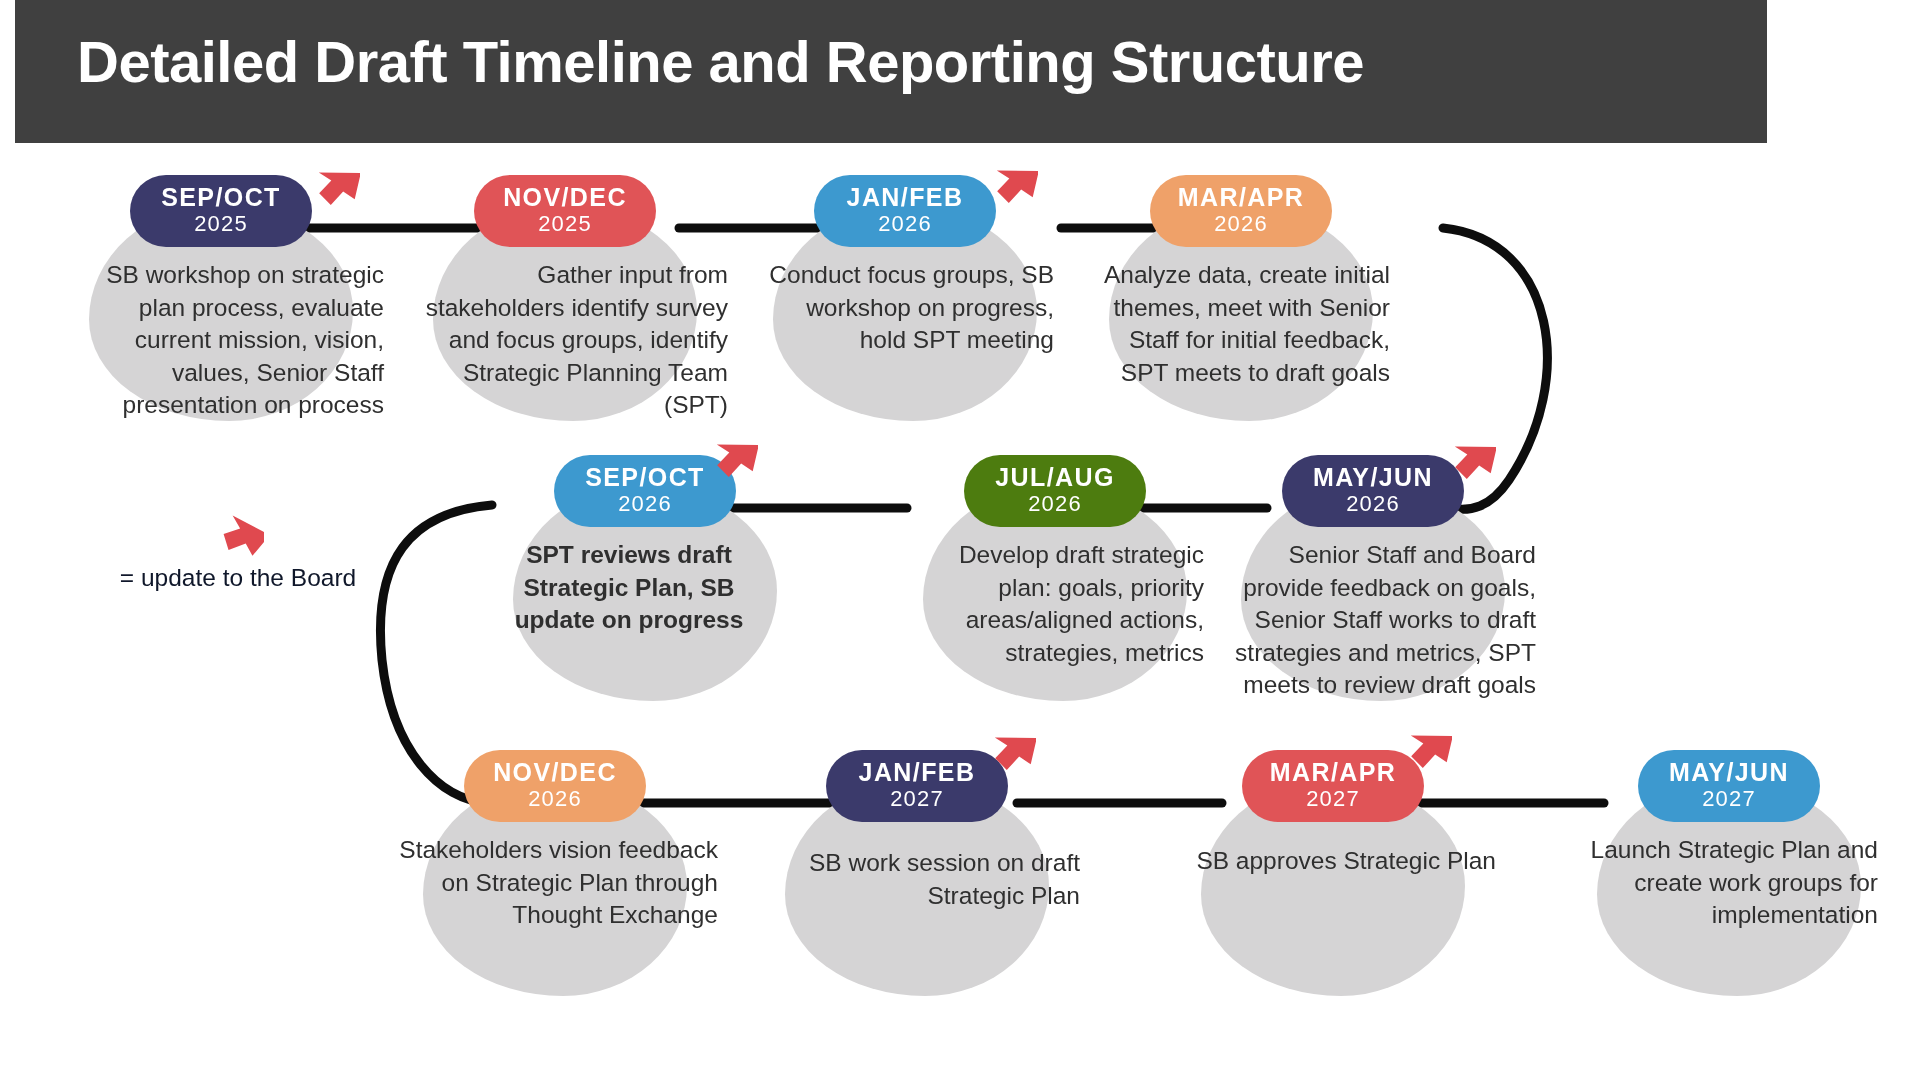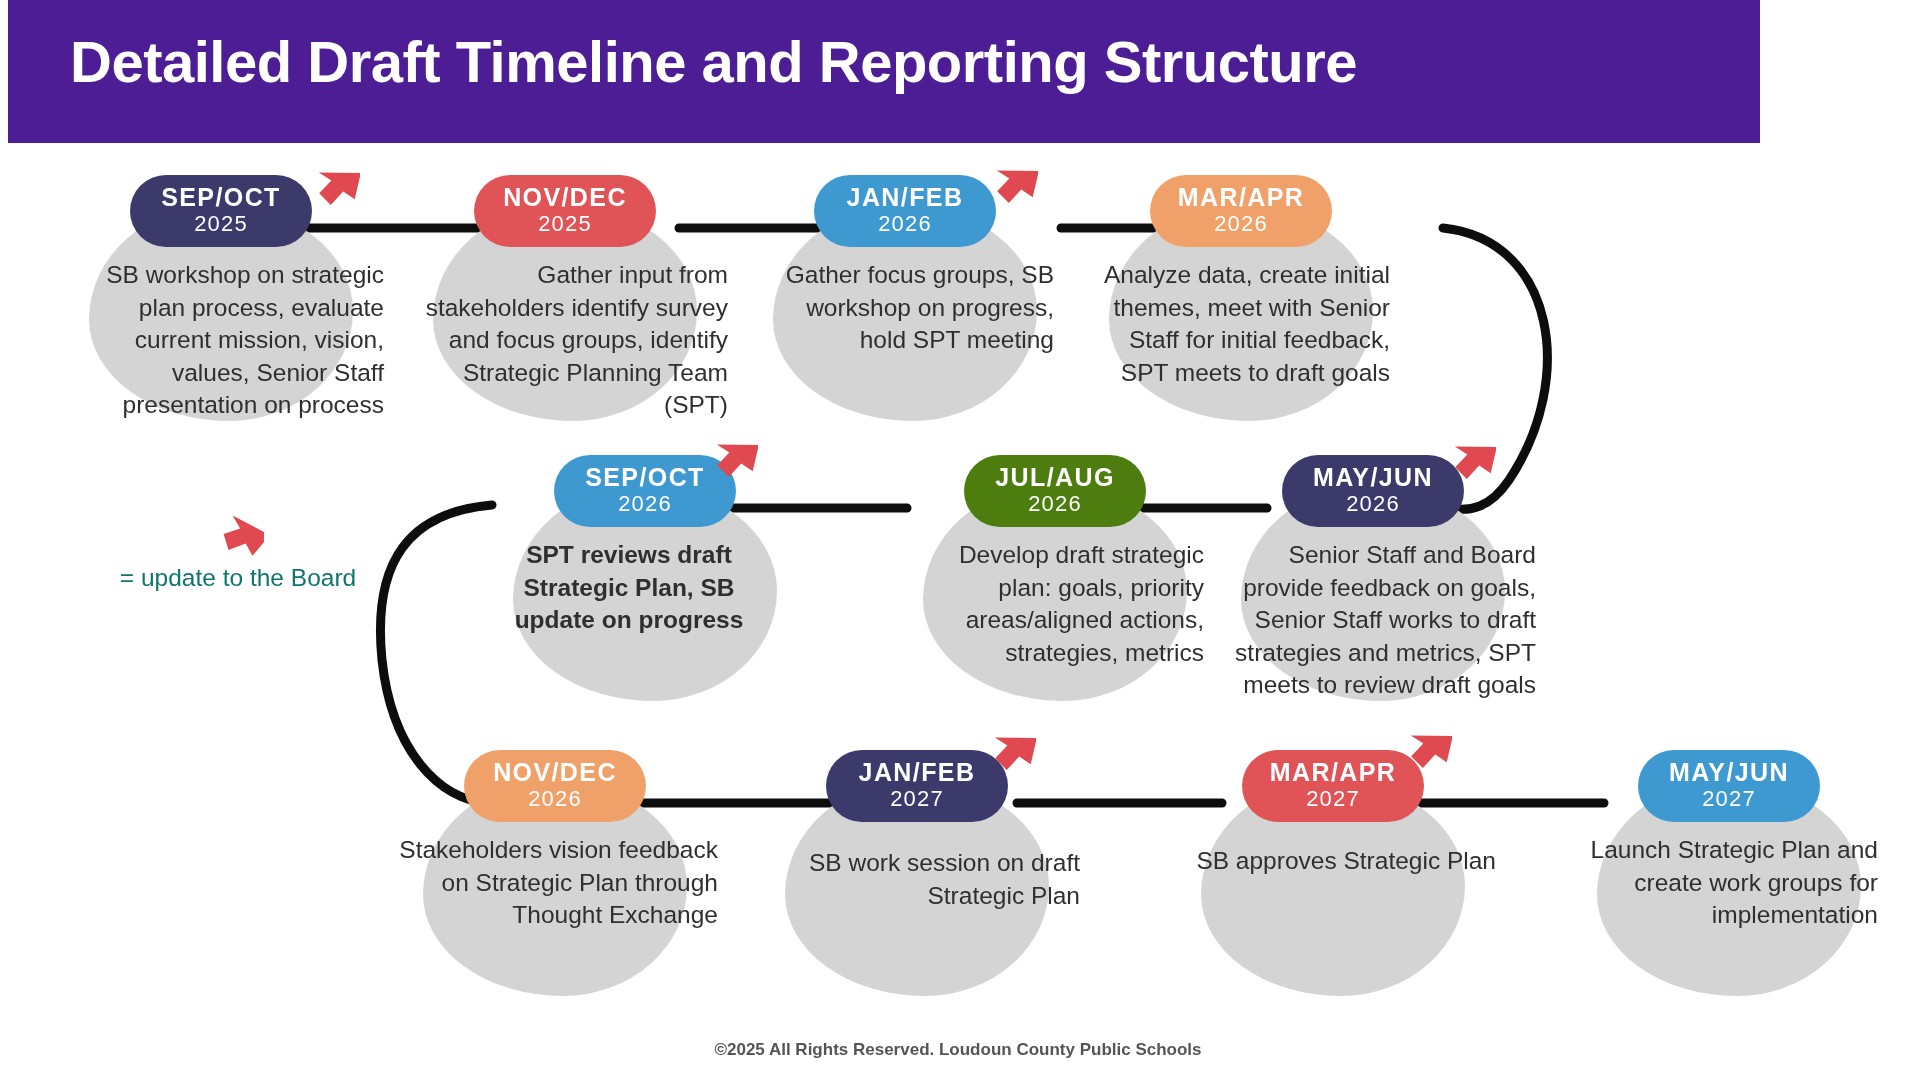--- a/index.html
+++ b/index.html
@@ -11,23 +11,23 @@
     overflow: hidden;
   }
   #slide {
     position: relative;
     width: 1916px; height: 1080px;
     background: #ffffff;
   }
 
   
   #header {
-    position: absolute; left: 8px; top: 0;
+    position: absolute; left: 15px; top: 0;
     width: 1752px; height: 143px;
-    background: #4c1d95;
+    background: #404040;
   }
   #header-title {
     position: absolute; left: 62px; top: 26px;
     width: 1640px;
     color: #ffffff;
     font-size: 58px;
     font-weight: bold;
     letter-spacing: -0.5px;
     line-height: 1.25;
     white-space: nowrap;
@@ -113,21 +113,21 @@
     width: 300px;
     text-align: center;
   }
   #legend .arrow-wrap {
     position: relative;
     height: 50px;
     margin-left: 12px;
   }
   #legend-label {
     font-size: 24.5px;
-    color: #0f766e;
+    color: #0f172a;
     line-height: 1.3;
     margin-top: 2px;
   }
 
   
   #footer {
     position: absolute;
     left: 0; top: 1040px;
     width: 1916px;
     text-align: center;
@@ -188,21 +188,21 @@
     </div>
     <div class="desc">Gather input from stakeholders identify survey and focus groups, identify Strategic Planning Team (SPT)</div>
   </div>
 
   <div class="node" style="left:750px; top:175px;">
     <div class="blob"></div>
     <div class="pill" style="background:#3d99cf;">
       <span class="m">JAN/FEB</span>
       <span class="y">2026</span>
     </div>
-    <div class="desc narrow">Gather focus groups, SB workshop on progress, hold SPT meeting</div>
+    <div class="desc narrow">Conduct focus groups, SB workshop on progress, hold SPT meeting</div>
     <div class="arrow" style="left:232px; top:-14px;">
       <svg viewBox="0 0 56 56" width="56" height="56">
         <polygon points="52,4 52,31 39,26 30,42 16,33 25,18 11,13" fill="#e0494f" transform="rotate(13 28 28)"></polygon>
       </svg>
     </div>
   </div>
 
   <div class="node" style="left:1086px; top:175px;">
     <div class="blob"></div>
     <div class="pill" style="background:#efa169;">
@@ -299,15 +299,14 @@
     <div class="arrow-wrap">
       <div class="arrow" style="left:108px; top:0;">
         <svg viewBox="0 0 56 56" width="56" height="56">
           <polygon points="52,4 52,31 39,26 30,42 16,33 25,18 11,13" fill="#e0494f" transform="rotate(40 28 28)"></polygon>
         </svg>
       </div>
     </div>
     <div id="legend-label">= update to the Board</div>
   </div>
 
-  <div id="footer">©2025 All Rights Reserved. Loudoun County Public Schools</div>
 
 </div>
 
 </body></html>

